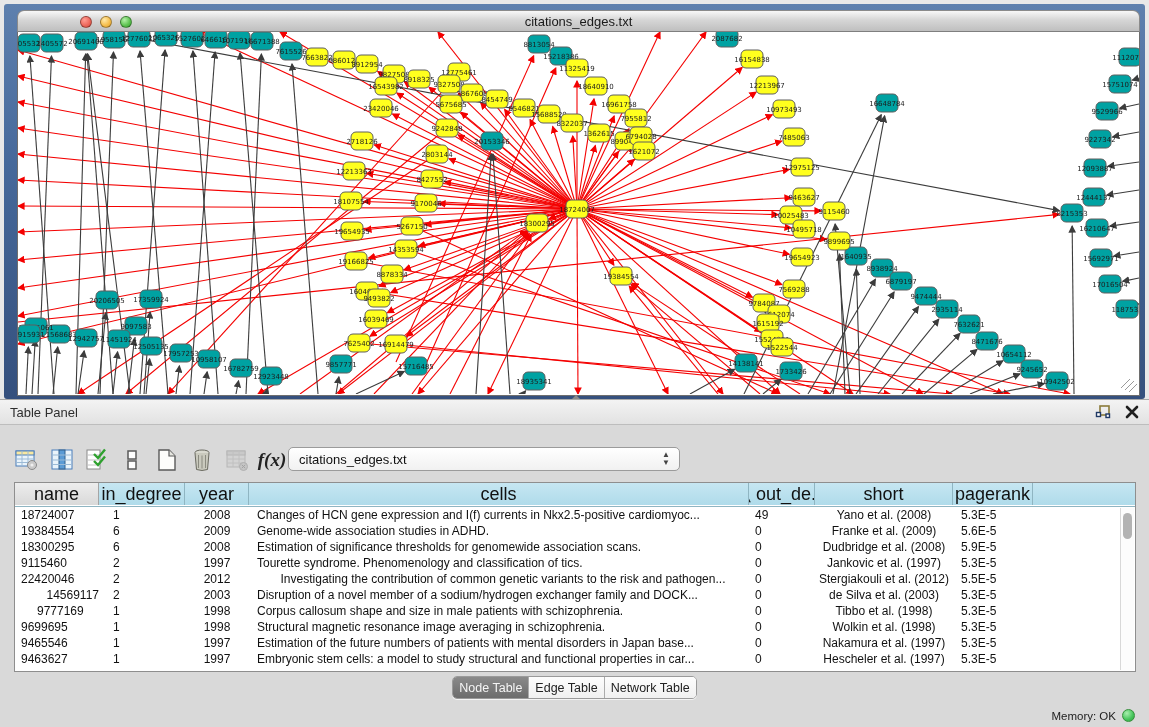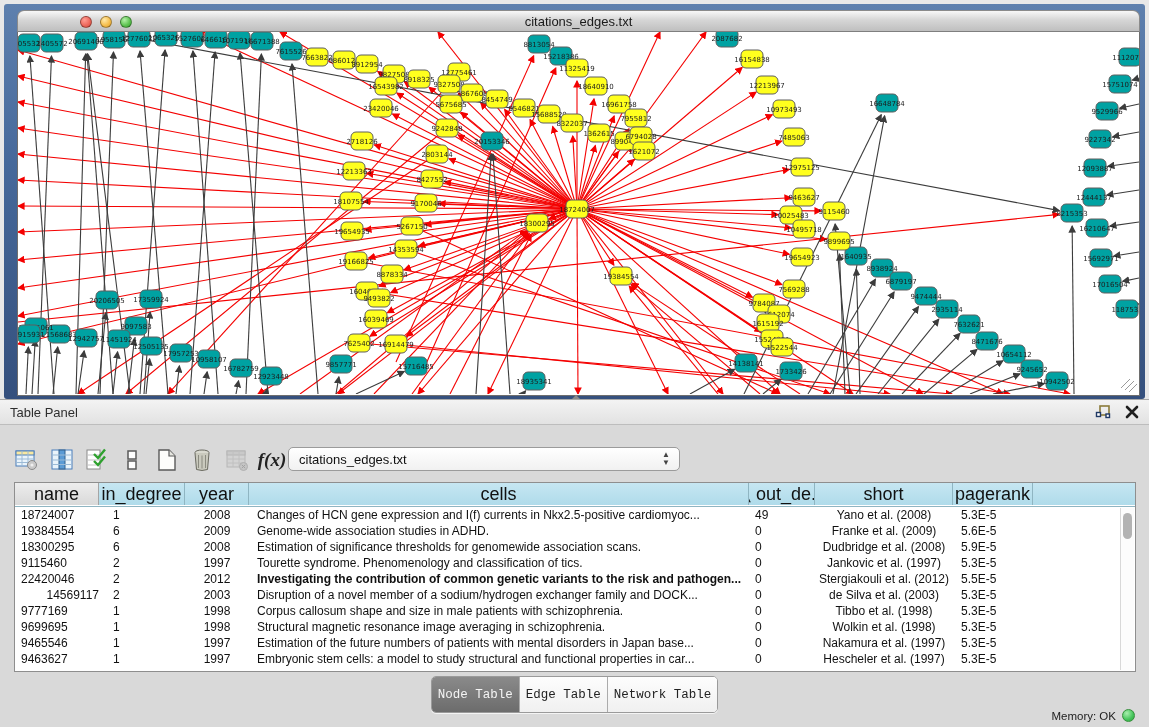--- a/index.html
+++ b/index.html
@@ -47,22 +47,22 @@
         background:linear-gradient(180deg,#C6E6F2,#AFDBEA); border-right:1px solid #8FB5C2; overflow:hidden; white-space:nowrap; }
   .th.gray { background:linear-gradient(180deg,#EDEDED,#D9D9D9); border-right:1px solid #A5A5A5; }
   .trow { display:flex; height:16px; font-size:12px; color:#111; align-items:center; }
   .td { height:16px; line-height:16px; overflow:hidden; white-space:nowrap; }
   .vsb { position:absolute; right:1px; top:25px; bottom:1px; width:14px; background:#FCFCFC; border-left:1px solid #D8D8D8; }
   .vsb .thumb { position:absolute; left:2px; top:5px; width:9px; height:26px; background:#B3B3B3; border-radius:5px; }
 
   .tabbar { position:absolute; left:0; top:251px; width:100%; display:flex; justify-content:center; }
   .seg { display:flex; border:1px solid #9A9A9A; border-radius:5px; overflow:hidden; background:#FCFCFC;
          box-shadow:0 1px 0 rgba(255,255,255,.7); }
-  .seg button { height:35px; padding:0 6px; font-size:12.5px; border:none; background:linear-gradient(180deg,#FDFDFD,#F0F0F0);
-                color:#222; border-right:1px solid #ABABAB; font-family:Liberation Mono, monospace; }
+  .seg button { height:21px; padding:0 6px; font-size:12.5px; border:none; background:linear-gradient(180deg,#FDFDFD,#F0F0F0);
+                color:#222; border-right:1px solid #ABABAB; font-family:Liberation Sans, sans-serif; }
   .seg button:last-child { border-right:none; }
   .seg button.sel { background:linear-gradient(180deg,#8A8A8A,#6C6C6C); color:#F5F5F5; }
 
   .statusbar { position:absolute; left:0; bottom:0; width:100%; height:24px; }
   .memory { position:absolute; right:14px; bottom:5px; display:flex; align-items:center; gap:6px; font-size:11.5px; color:#222; }
   .memdot { width:13px; height:13px; border-radius:50%; border:1px solid #35903B;
             background:radial-gradient(circle at 35% 30%, #A9EFAE, #44C45A 60%, #2EA040); }
   .grip { position:absolute; left:571px; top:395px; width:0; height:0; border-left:5px solid transparent; border-right:5px solid transparent; border-bottom:5px solid #8A8A8A; }
 </style>
 </head>
@@ -850,36 +850,36 @@
             <div class="td" style="width: 64px; text-align: center;">1997</div>
             <div class="td" style="width: 500px; text-align: left; padding-left: 8px;">Tourette syndrome. Phenomenology and classification of tics.</div>
             <div class="td" style="width: 66px; text-align: left; padding-left: 6px;">0</div>
             <div class="td" style="width: 138px; text-align: center;">Jankovic et al. (1997)</div>
             <div class="td" style="width: 80px; text-align: left; padding-left: 8px;">5.3E-5</div>
           </div>
           <div class="trow">
             <div class="td" style="width: 84px; text-align: left; padding-left: 6px;">22420046</div>
             <div class="td" style="width: 86px; text-align: left; padding-left: 14px;">2</div>
             <div class="td" style="width: 64px; text-align: center;">2012</div>
-            <div class="td" style="width: 500px; text-align: left; padding-left: 8px; font-weight: bold;">Investigating the contribution of common genetic variants to the risk and pathogen...</div>
+            <div class="td" style="width: 500px; text-align: center; padding-left: 8px;">Investigating the contribution of common genetic variants to the risk and pathogen...</div>
             <div class="td" style="width: 66px; text-align: left; padding-left: 6px;">0</div>
             <div class="td" style="width: 138px; text-align: center;">Stergiakouli et al. (2012)</div>
             <div class="td" style="width: 80px; text-align: left; padding-left: 8px;">5.5E-5</div>
           </div>
           <div class="trow">
             <div class="td" style="width: 84px; text-align: right; padding-left: 6px;">14569117</div>
             <div class="td" style="width: 86px; text-align: left; padding-left: 14px;">2</div>
             <div class="td" style="width: 64px; text-align: center;">2003</div>
             <div class="td" style="width: 500px; text-align: left; padding-left: 8px;">Disruption of a novel member of a sodium/hydrogen exchanger family and DOCK...</div>
             <div class="td" style="width: 66px; text-align: left; padding-left: 6px;">0</div>
             <div class="td" style="width: 138px; text-align: center;">de Silva et al. (2003)</div>
             <div class="td" style="width: 80px; text-align: left; padding-left: 8px;">5.3E-5</div>
           </div>
           <div class="trow">
-            <div class="td" style="width: 84px; text-align: left; padding-left: 6px;">9777169</div>
+            <div class="td" style="width: 84px; text-align: left; padding-left: 22px;">9777169</div>
             <div class="td" style="width: 86px; text-align: left; padding-left: 14px;">1</div>
             <div class="td" style="width: 64px; text-align: center;">1998</div>
             <div class="td" style="width: 500px; text-align: left; padding-left: 8px;">Corpus callosum shape and size in male patients with schizophrenia.</div>
             <div class="td" style="width: 66px; text-align: left; padding-left: 6px;">0</div>
             <div class="td" style="width: 138px; text-align: center;">Tibbo et al. (1998)</div>
             <div class="td" style="width: 80px; text-align: left; padding-left: 8px;">5.3E-5</div>
           </div>
           <div class="trow">
             <div class="td" style="width: 84px; text-align: left; padding-left: 6px;">9699695</div>
             <div class="td" style="width: 86px; text-align: left; padding-left: 14px;">1</div>

